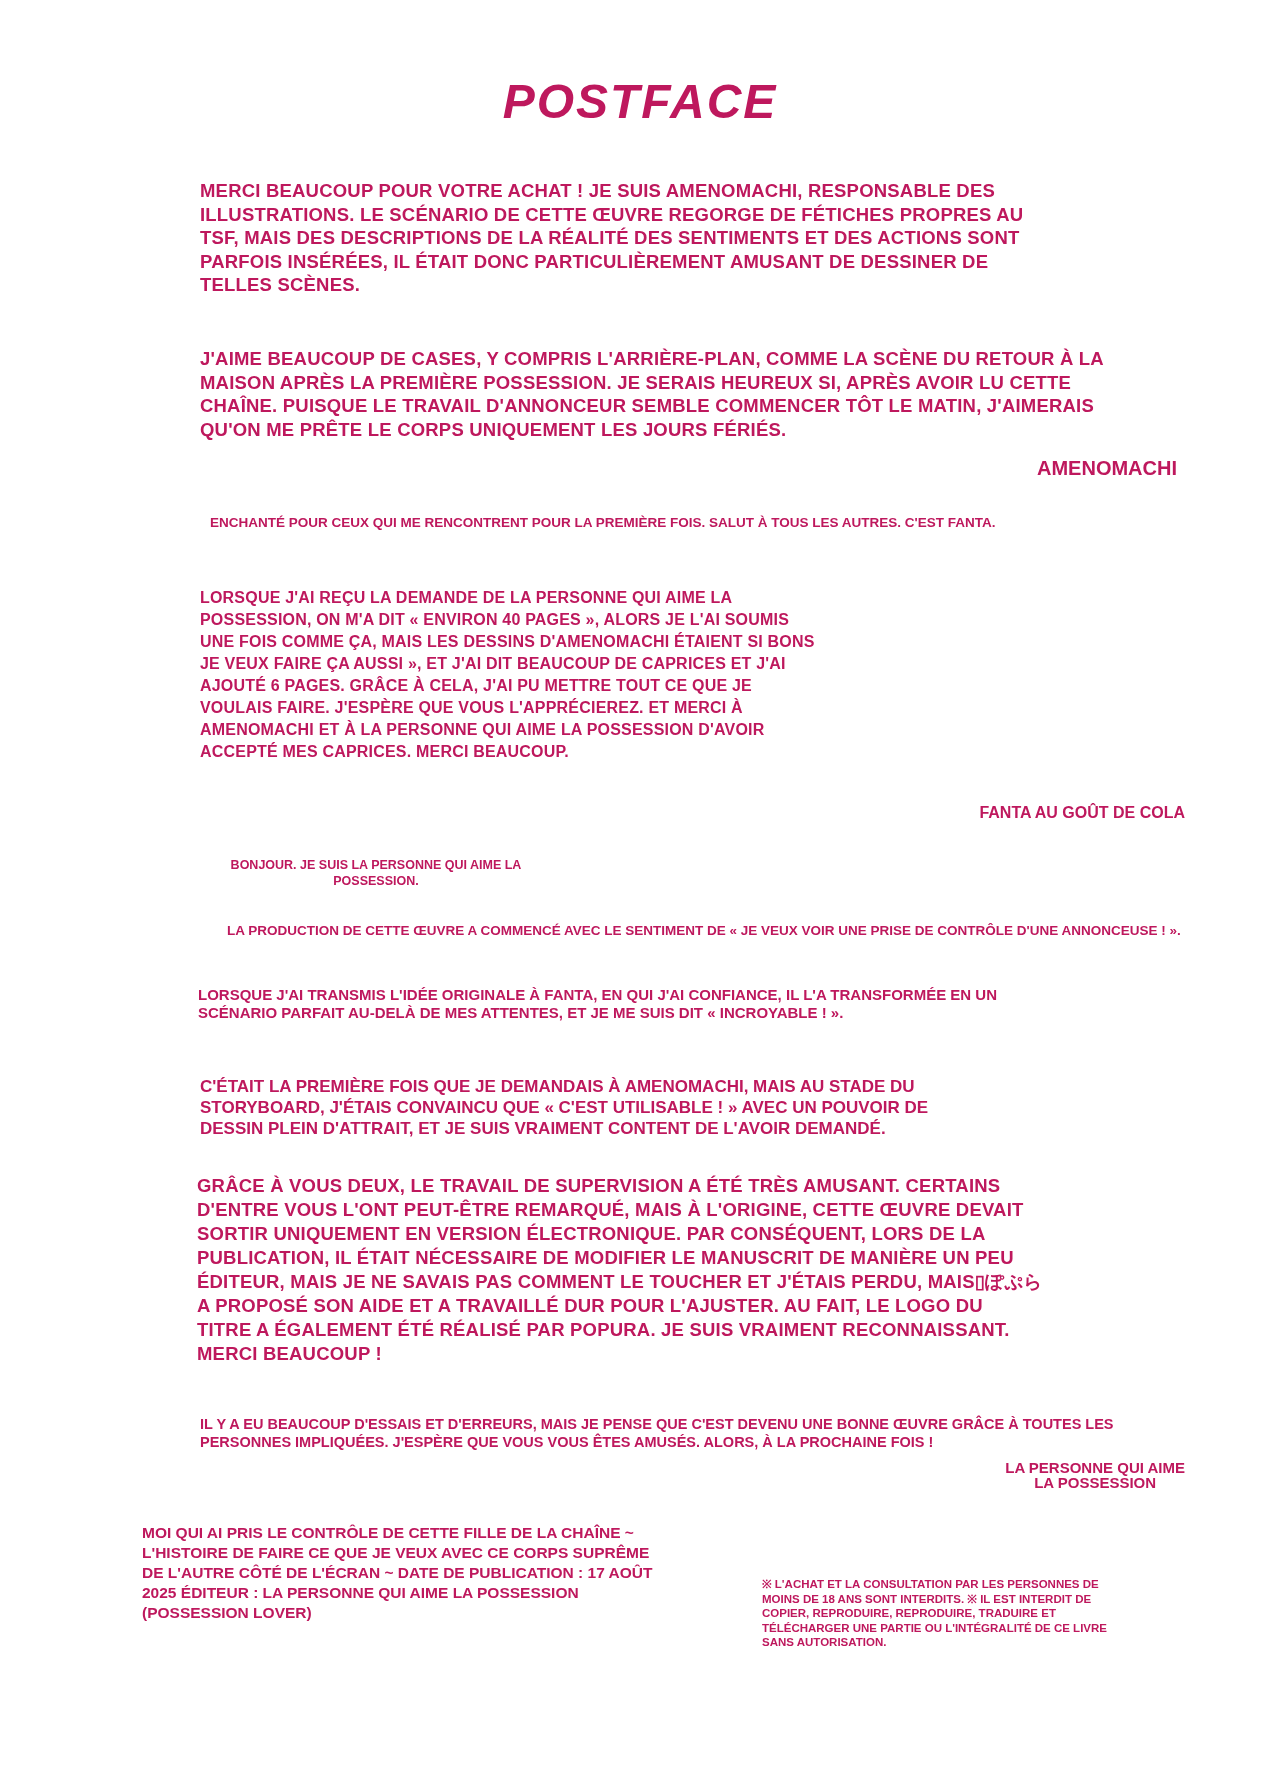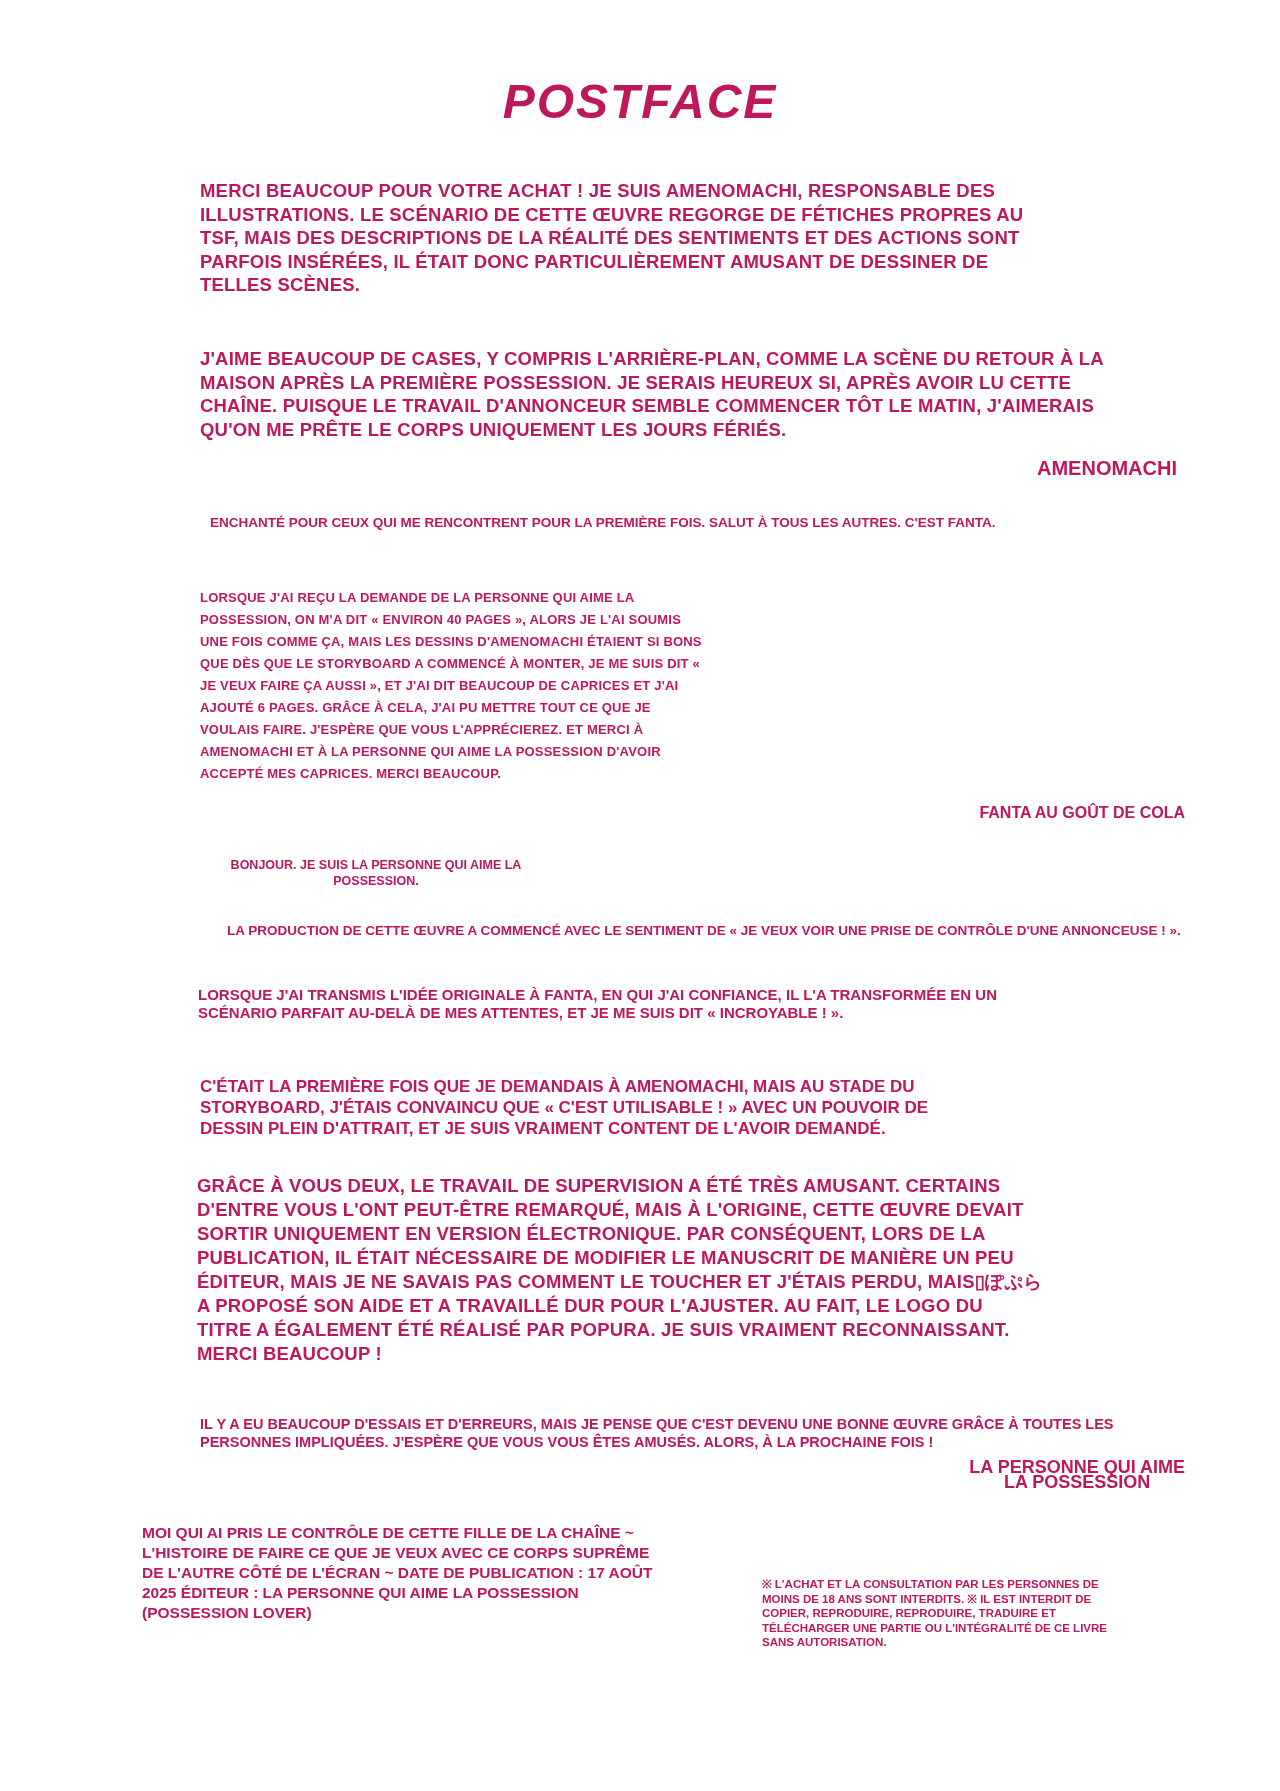--- a/index.html
+++ b/index.html
@@ -24,29 +24,29 @@
     line-height: 52px;
     font-style: italic;
     letter-spacing: 2px;
     margin: 0;
     font-weight: 700;
   }
   .b-para1   { top: 179px;  left: 200px; font-size: 18.5px; line-height: 23.5px; letter-spacing: 0.2px; }
   .b-para2   { top: 347px;  left: 200px; font-size: 18.5px; line-height: 23.5px; letter-spacing: 0.2px; }
   .b-sig-ameno { top: 459px; right: 103px; font-size: 20px; line-height: 19px; }
   .b-enchante  { top: 515px; left: 210px; font-size: 13.5px; line-height: 16px; }
-  .b-para3   { top: 587px;  left: 200px; font-size: 13px; line-height: 22px; letter-spacing: 0.2px; }
+  .b-para3   { top: 587px;  left: 200px; font-size: 16px; line-height: 22px; letter-spacing: 0.2px; }
   .b-sig-fanta { top: 803px; right: 95px; font-size: 16px; line-height: 19px; }
   .b-bonjour { top: 857px; left: 230px; width: 292px; text-align: center; font-size: 12.5px; line-height: 16px; }
   .b-production { top: 923px; left: 227px; font-size: 13.5px; line-height: 16px; }
   .b-transmis { top: 986px; left: 198px; font-size: 15px; line-height: 17.5px; }
   .b-cetait  { top: 1076px; left: 200px; font-size: 17px; line-height: 21px; }
   .b-grace   { top: 1174px; left: 197px; font-size: 18.5px; line-height: 24px; letter-spacing: 0.2px; }
   .b-ilya    { top: 1416px; left: 200px; font-size: 14.5px; line-height: 17.5px; }
-  .b-sig-poss { top: 1460px; right: 95px; text-align: center; font-size: 18px; line-height: 15px; }
+  .b-sig-poss { top: 1460px; right: 95px; text-align: center; font-size: 15px; line-height: 15px; }
   .b-colophon { top: 1523px; left: 142px; font-size: 15.5px; line-height: 20px; }
   .b-legal   { top: 1577px; left: 762px; font-size: 11.5px; line-height: 14.5px; }
 </style>
 </head>
 <body>
 
 <div class="page">
 
   <h1 class="blk b-title">POSTFACE</h1>
 
@@ -66,21 +66,20 @@
     </div>
 
   <div class="blk b-sig-ameno">AMENOMACHI</div>
 
   <div class="blk b-enchante">ENCHANTÉ POUR CEUX QUI ME RENCONTRENT POUR LA PREMIÈRE FOIS. SALUT À TOUS LES AUTRES. C'EST FANTA.</div>
 
   <div class="blk b-para3">
       <div class="ln">LORSQUE J'AI REÇU LA DEMANDE DE LA PERSONNE QUI AIME LA</div>
       <div class="ln">POSSESSION, ON M'A DIT « ENVIRON 40 PAGES », ALORS JE L'AI SOUMIS</div>
       <div class="ln">UNE FOIS COMME ÇA, MAIS LES DESSINS D'AMENOMACHI ÉTAIENT SI BONS</div>
-      <div class="ln">QUE DÈS QUE LE STORYBOARD A COMMENCÉ À MONTER, JE ME SUIS DIT «</div>
       <div class="ln">JE VEUX FAIRE ÇA AUSSI », ET J'AI DIT BEAUCOUP DE CAPRICES ET J'AI</div>
       <div class="ln">AJOUTÉ 6 PAGES. GRÂCE À CELA, J'AI PU METTRE TOUT CE QUE JE</div>
       <div class="ln">VOULAIS FAIRE. J'ESPÈRE QUE VOUS L'APPRÉCIEREZ. ET MERCI À</div>
       <div class="ln">AMENOMACHI ET À LA PERSONNE QUI AIME LA POSSESSION D'AVOIR</div>
       <div class="ln">ACCEPTÉ MES CAPRICES. MERCI BEAUCOUP.</div>
     </div>
 
   <div class="blk b-sig-fanta">FANTA AU GOÛT DE COLA</div>
 
   <div class="blk b-bonjour">

